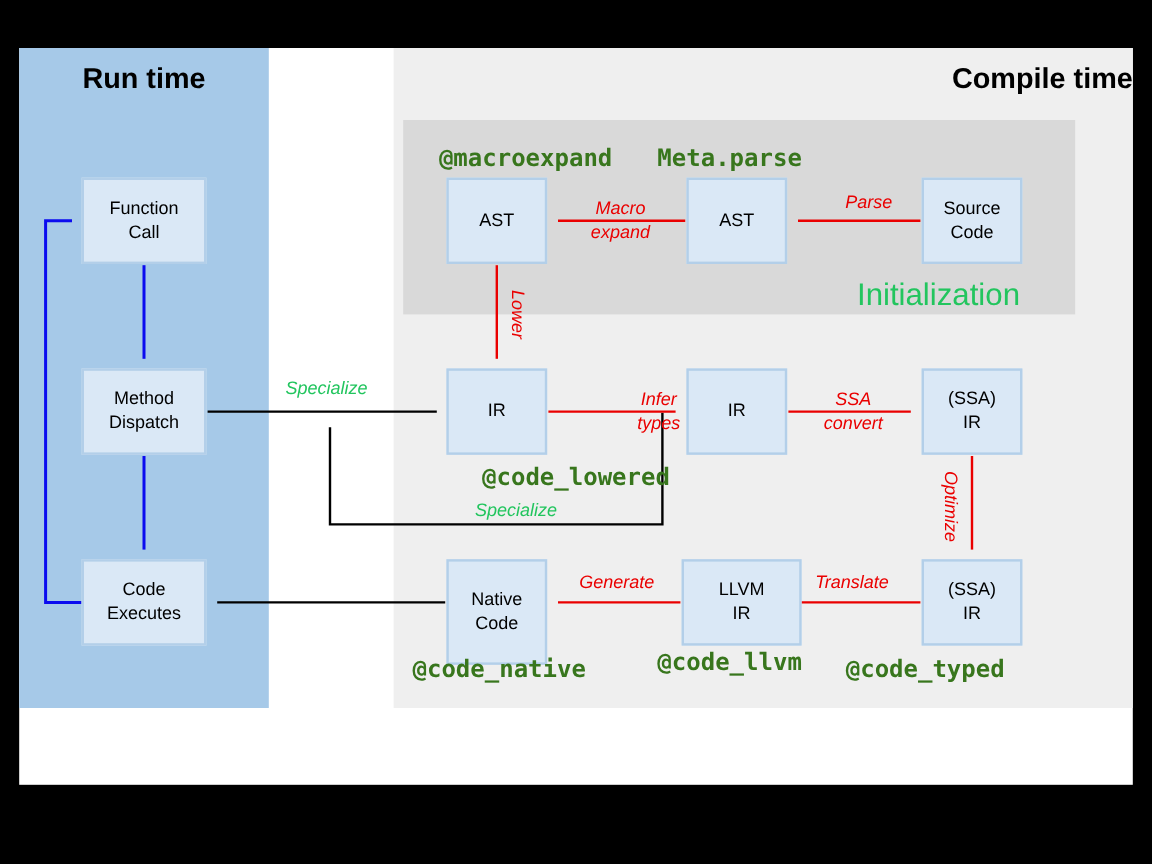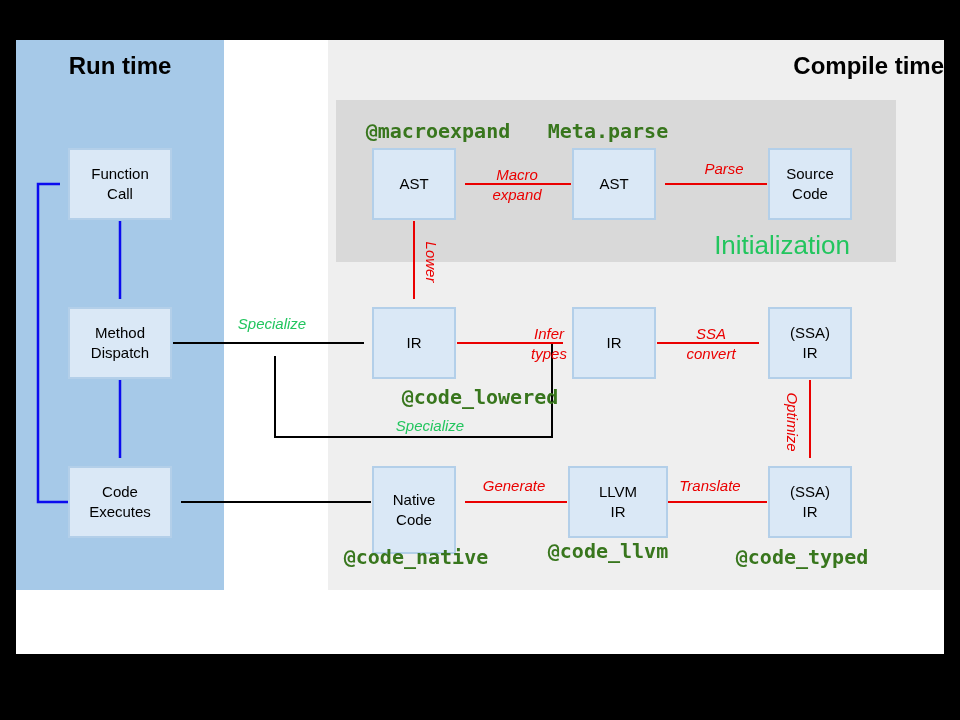--- a/index.html
+++ b/index.html
@@ -126,21 +126,21 @@
 <div class="node" style="left:768px; top:466px; width:84px; height:72px;">(SSA)
 IR</div>
 <div class="node" style="left:568px; top:466px; width:100px; height:72px;">LLVM
 IR</div>
 <div class="node" style="left:372px; top:466px; width:84px; height:88px;">Native
 Code</div>
 
 <div class="macro-tag" style="left:438px; top:131px;">@macroexpand</div>
 <div class="macro-tag" style="left:608px; top:131px;">Meta.parse</div>
 <div class="macro-tag" style="left:440px; top:397px;margin-left:40px;">@code_lowered</div>
-<div class="macro-tag" style="left:802px; top:557px;">@code_typed</div>
+<div class="macro-tag" style="left:771px; top:557px;">@code_typed</div>
 <div class="macro-tag" style="left:608px; top:551px;text-align:right;">@code_llvm</div>
 <div class="macro-tag" style="left:416px; top:557px;">@code_native</div>
 
 <div class="edge-label red" style="left:724px; top:169px;">Parse</div>
 <div class="edge-label red" style="left:517px; top:184px;">Macro
 expand</div>
 <div class="edge-label red rot" style="left:431px; top:262px;">Lower</div>
 <div class="edge-label red" style="left:518px; top:343px;margin-left:31px;">Infer
 types</div>
 <div class="edge-label red" style="left:711px; top:343px;">SSA

